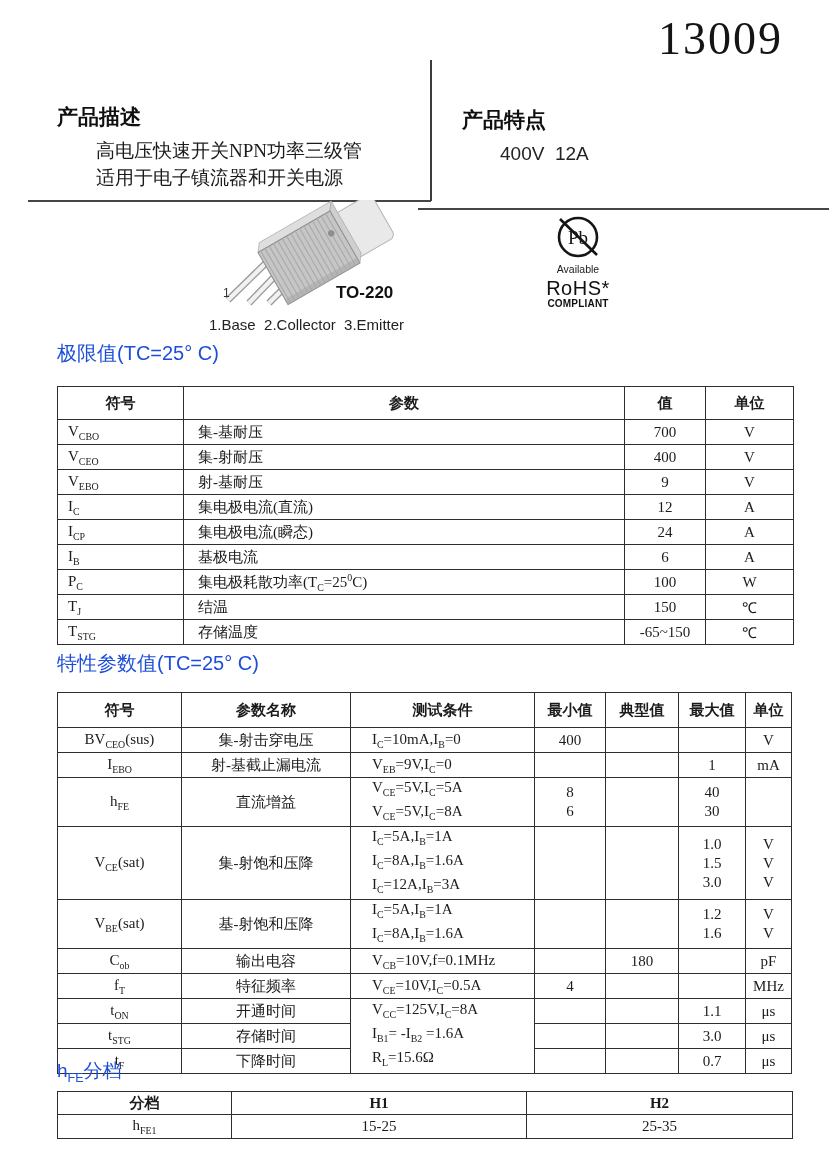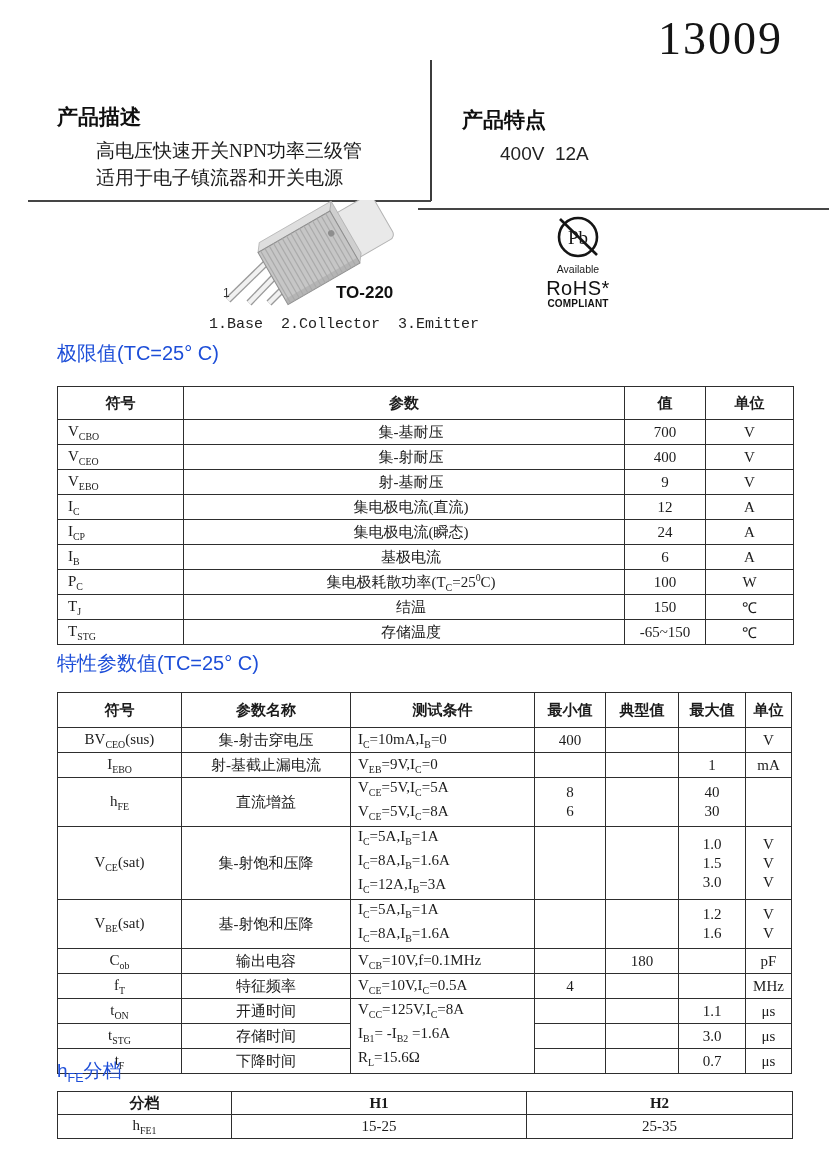--- a/index.html
+++ b/index.html
@@ -15,21 +15,21 @@
   #desc .lines{margin-left:39px;margin-top:6px;font-size:19px;line-height:27px;color:#1a1a1a}
   #features{left:462px;top:106px}
   #features .rating{margin-left:38px;margin-top:9px;font-family:"Liberation Sans",sans-serif;
                     font-size:19px;white-space:pre;color:#222}
   #hr-left{left:28px;top:200px;width:403px;height:2px;background:#454545}
   #hr-right{left:418px;top:208px;width:411px;height:2px;background:#454545}
   
   #pkg-svg{left:207px;top:200px}
   #pin1{left:223px;top:286px;font-family:"Liberation Sans",sans-serif;font-size:12px;color:#333}
   #pkg-name{left:336px;top:283px;font-family:Liberation Sans, sans-serif;font-weight:700;font-size:17px;color:#111}
-  #pin-caption{left:209px;top:316px;font-family:Liberation Mono, monospace;font-size:15px;color:#222;white-space:pre}
+  #pin-caption{left:209px;top:316px;font-family:Liberation Sans, sans-serif;font-size:15px;color:#222;white-space:pre}
   
   #rohs{left:535px;top:214px;width:86px;text-align:center;font-family:"Liberation Sans",sans-serif}
   #rohs .avail{font-size:10.5px;color:#191919;margin-top:-3px}
   #rohs .rohs-t{font-size:20px;font-weight:400;margin-top:3px;letter-spacing:.5px;color:#101010;line-height:20px}
   #rohs .compl{font-size:10px;font-weight:700;letter-spacing:.2px;color:#101010}
   
   .sec-title{font-family:"Liberation Sans",sans-serif;font-weight:400;font-size:20px;color:#1d4ed8}
   #limits-title{left:57px;top:340px}
   #char-title{left:57px;top:650px}
   #hfe-title{left:57px;top:1058px;font-size:19px}
@@ -37,27 +37,27 @@
   table.dt{border-collapse:collapse;table-layout:fixed}
   .dt th,.dt td{border:1px solid #2e2e2e;font-size:15px;overflow:hidden;
                 text-align:center;vertical-align:middle;color:#1b1b1b}
   .dt th{font-weight:700;font-size:15px}
   sub{font-size:66%}
   sup{font-size:66%}
   #t-limits{left:57px;top:386px;width:736px}
   #t-limits tr{height:25px}
   #t-limits tr.hd{height:33px}
   #t-limits td.c-sym{text-align:left;padding-left:10px}
-  #t-limits td.c-par{text-align:center;padding-left:14px}
+  #t-limits td.c-par{text-align:left;padding-left:14px}
   #t-char{left:57px;top:692px;width:734px}
   #t-char tr{height:25px}
   #t-char tr.hd{height:35px}
   #t-char tr.x2{height:40px}
   #t-char tr.x3{height:58px}
-  #t-char td.cond{text-align:left;padding-left:7px}
+  #t-char td.cond{text-align:left;padding-left:21px}
   .ln{line-height:19px}
   #t-hfe{left:57px;top:1091px;width:735px}
   #t-hfe tr.hd{height:23px}
   #t-hfe tr{height:24px}
 </style>
 </head>
 <body>
 
 <div class="abs" id="part-number">13009</div>
 <div class="abs" id="v-divider"></div>

